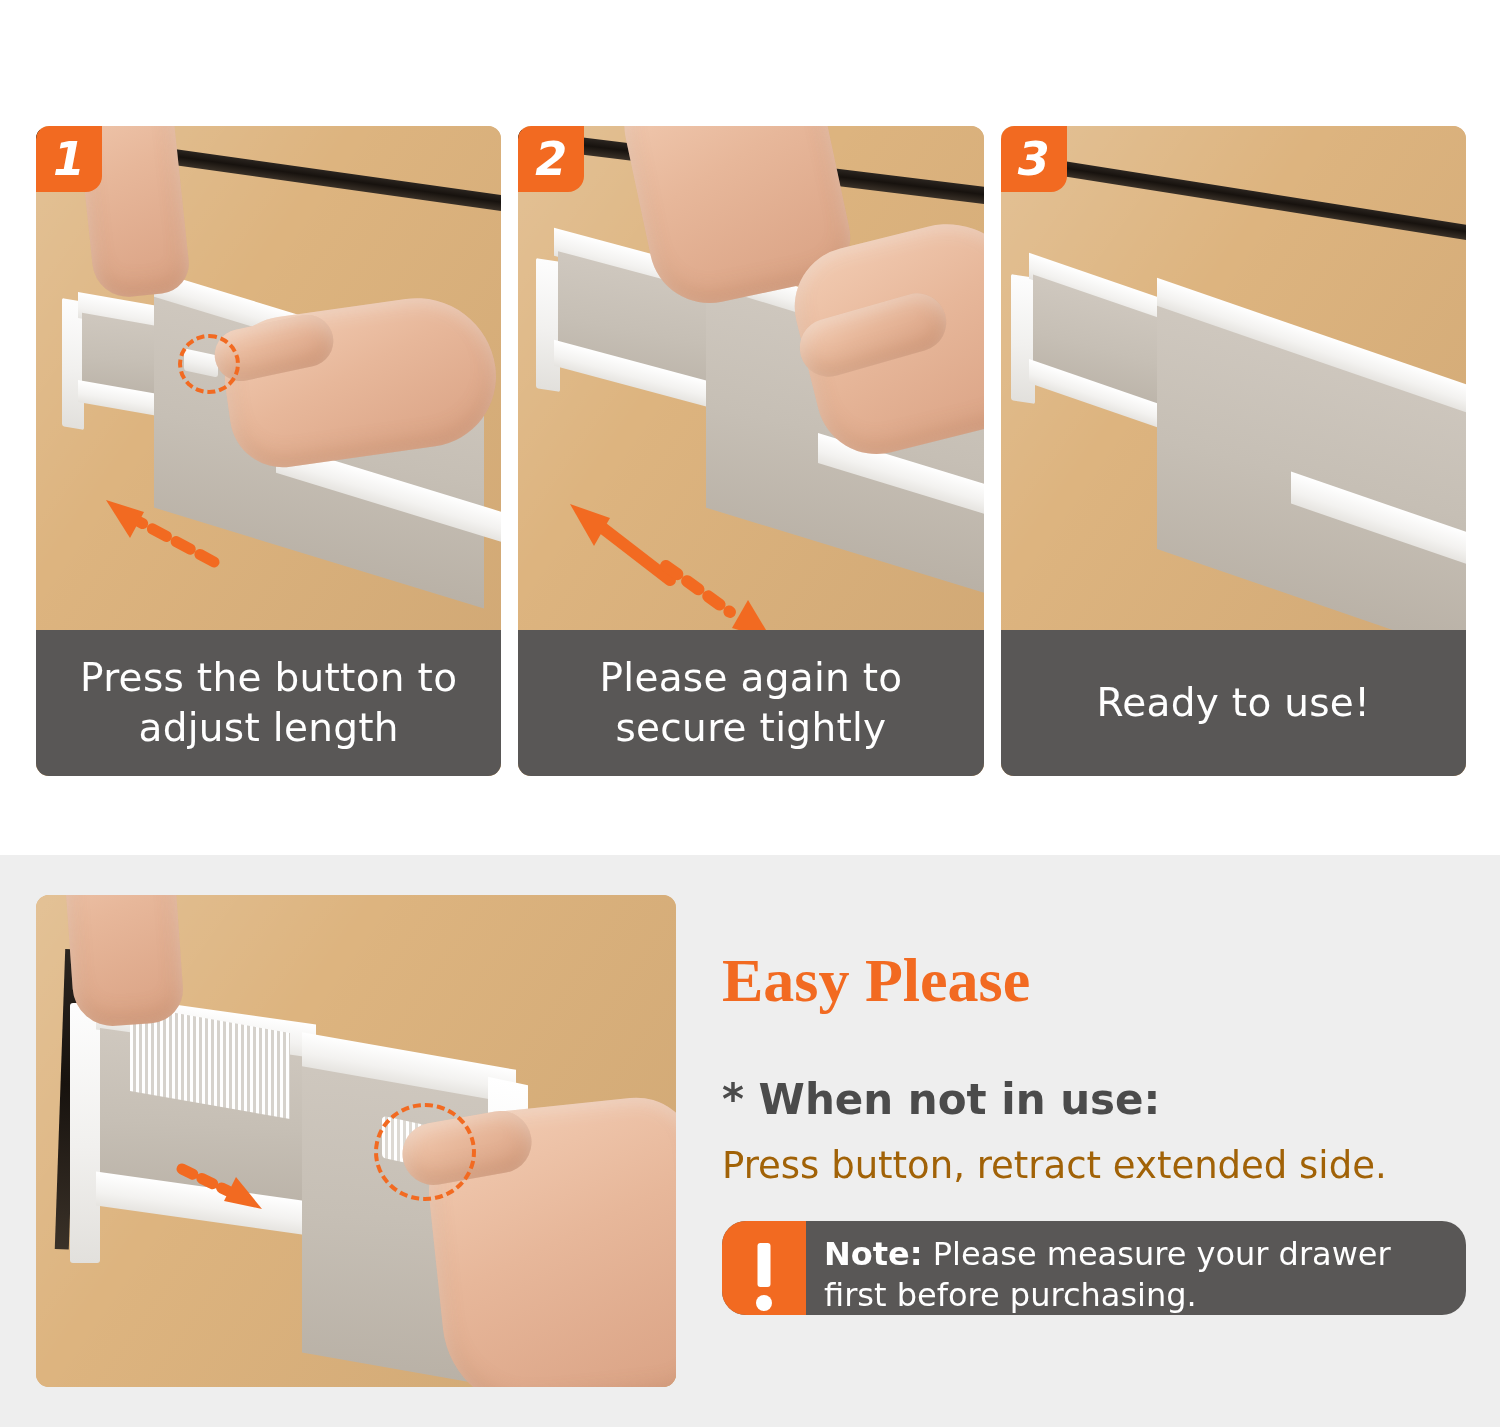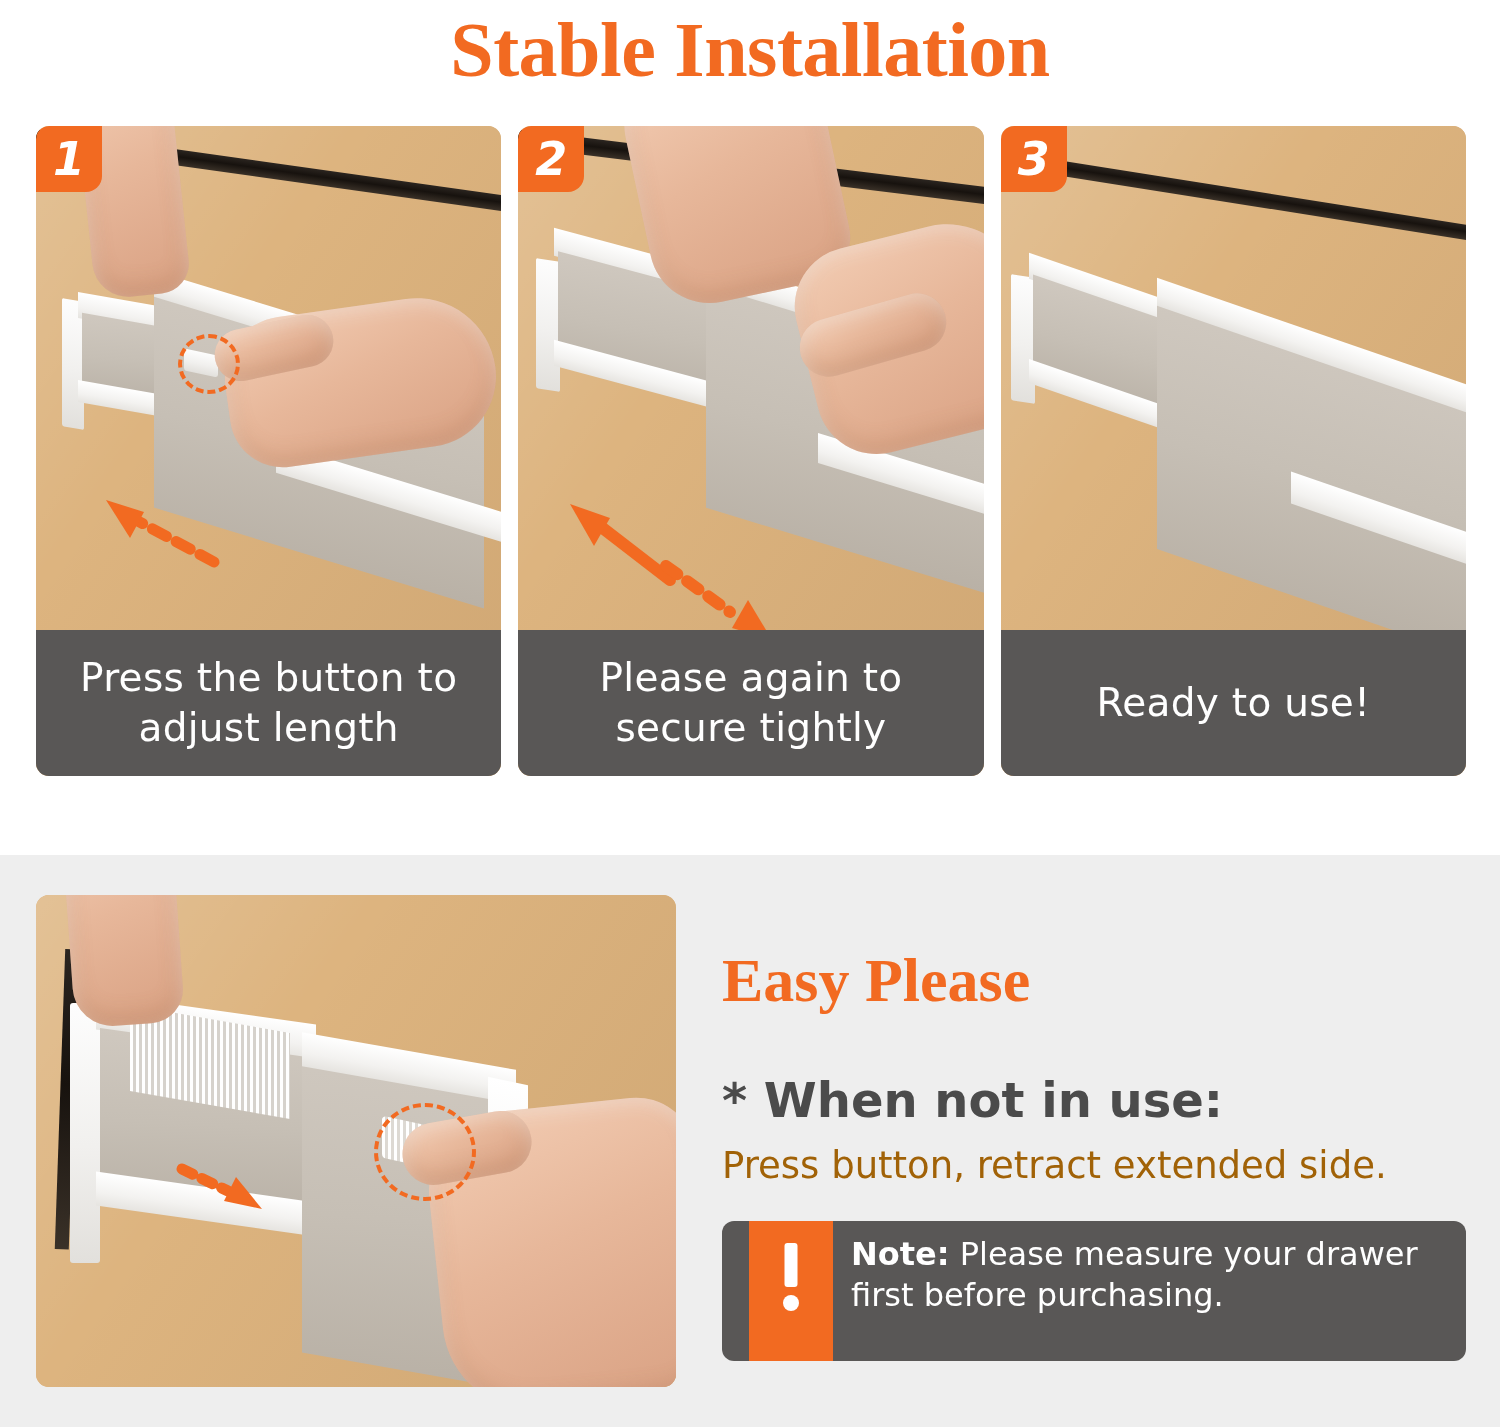--- a/index.html
+++ b/index.html
@@ -180,43 +180,42 @@
     font-size: 62px;
     line-height: 74px;
     color: #F26A21;
   }
 
   .when-line {
     position: absolute;
     left: 0; top: 177px;
     font-family: "DejaVu Sans", sans-serif;
     font-weight: bold;
-    font-size: 48px;
+    font-size: 42px;
     line-height: 56px;
     color: #4b4b4b;
   }
 
   .press-line {
     position: absolute;
     left: 0; top: 247px;
     font-family: "DejaVu Sans", sans-serif;
     font-size: 37px;
     line-height: 48px;
     color: #a16207;
   }
 
   .note-box {
     position: absolute;
     left: 0; top: 326px;
-    width: 744px; height: 140px;
-    border-radius: 12px;
+    width: 744px; height: 94px;
+    border-radius: 24px;
     overflow: hidden;
     display: flex;
     background: #595756;
-    padding-left: 27px;
   }
   .note-bang {
     width: 84px;
     flex: 0 0 84px;
     background: #F26A21;
     position: relative;
   }
   .note-bang .bar {
     position: absolute;
     left: 50%; top: 22px;
@@ -241,21 +240,20 @@
     line-height: 41px;
     padding: 13px 16px 0 18px;
   }
   .note-text b { font-weight: bold; }
 </style>
 </head>
 <body>
 
 <div class="top-section">
 
-  <div class="main-title">Stable Installation</div>
 
   <div class="steps-row">
 
     <div class="step-panel">
       <div class="wood"></div>
 
       <div class="drawer-edge" style="left:-40px; top:-2px; width:560px; height:16px; transform:rotate(8deg);"></div>
 
       <div class="board" style="left:26px; top:174px; width:22px; height:128px; transform:skewY(10deg); border-radius:2px;"></div>
       <div class="board-rail" style="left:42px; top:180px; width:160px; height:26px; transform:skewY(10deg);"></div>

